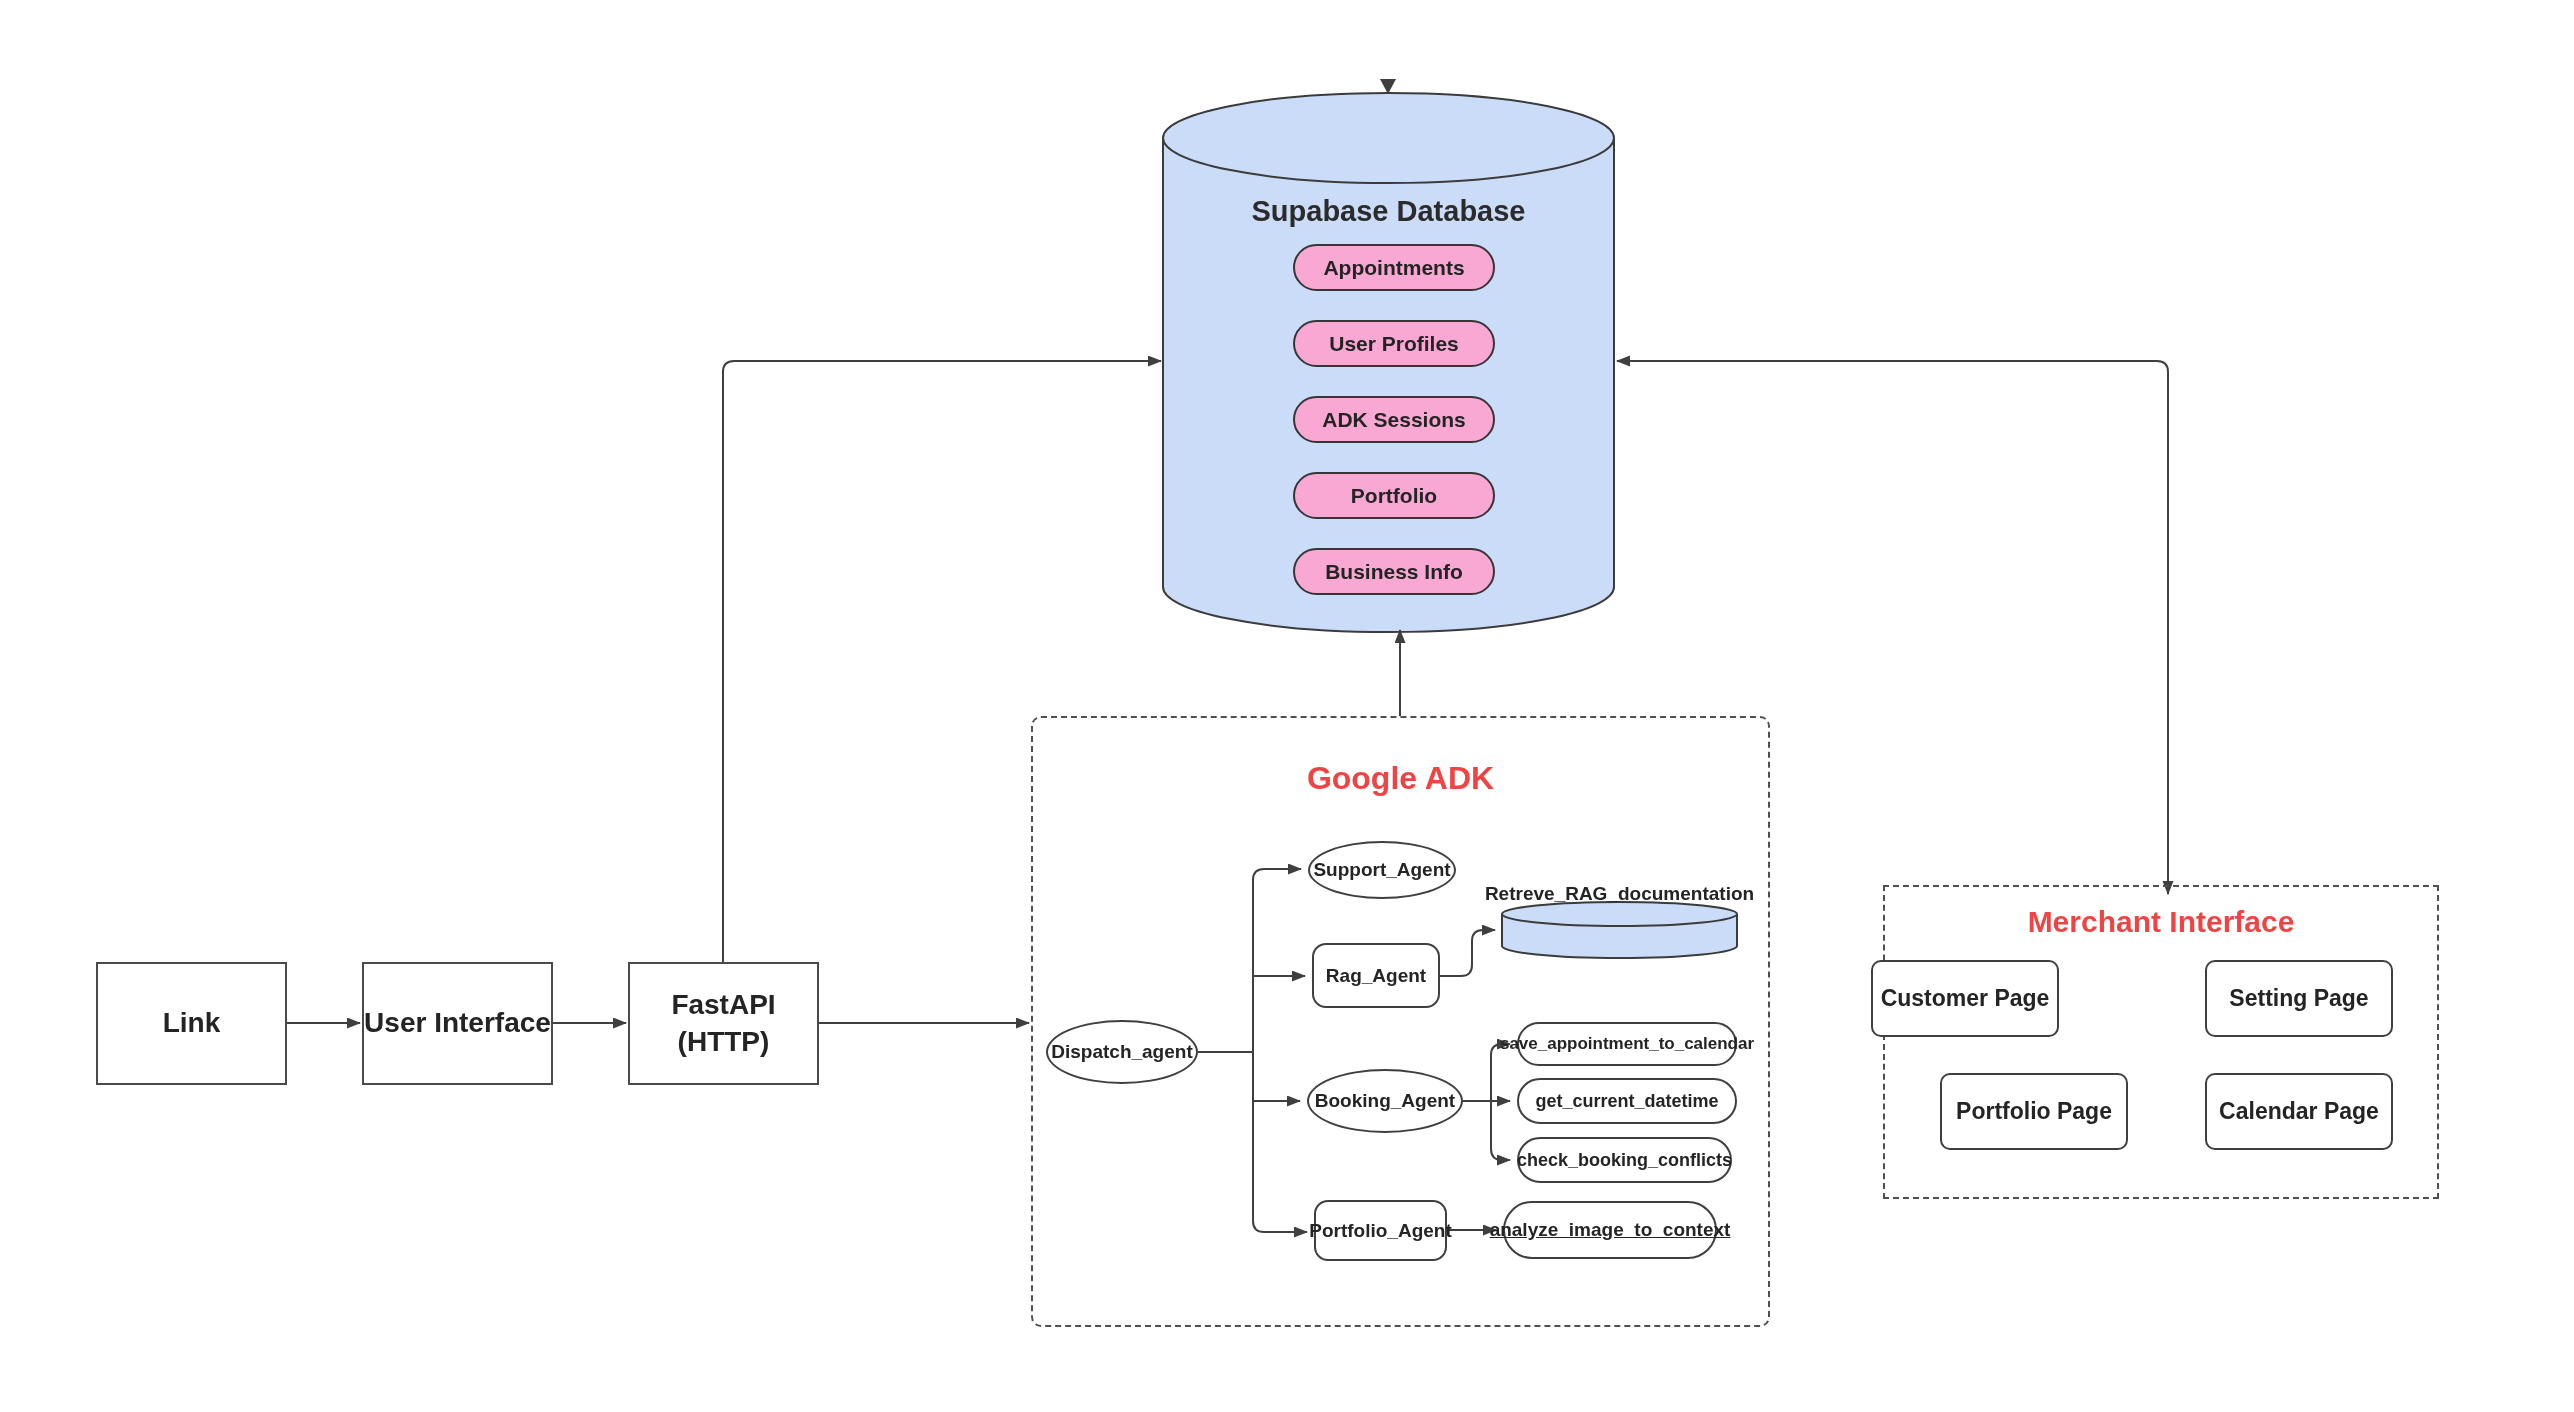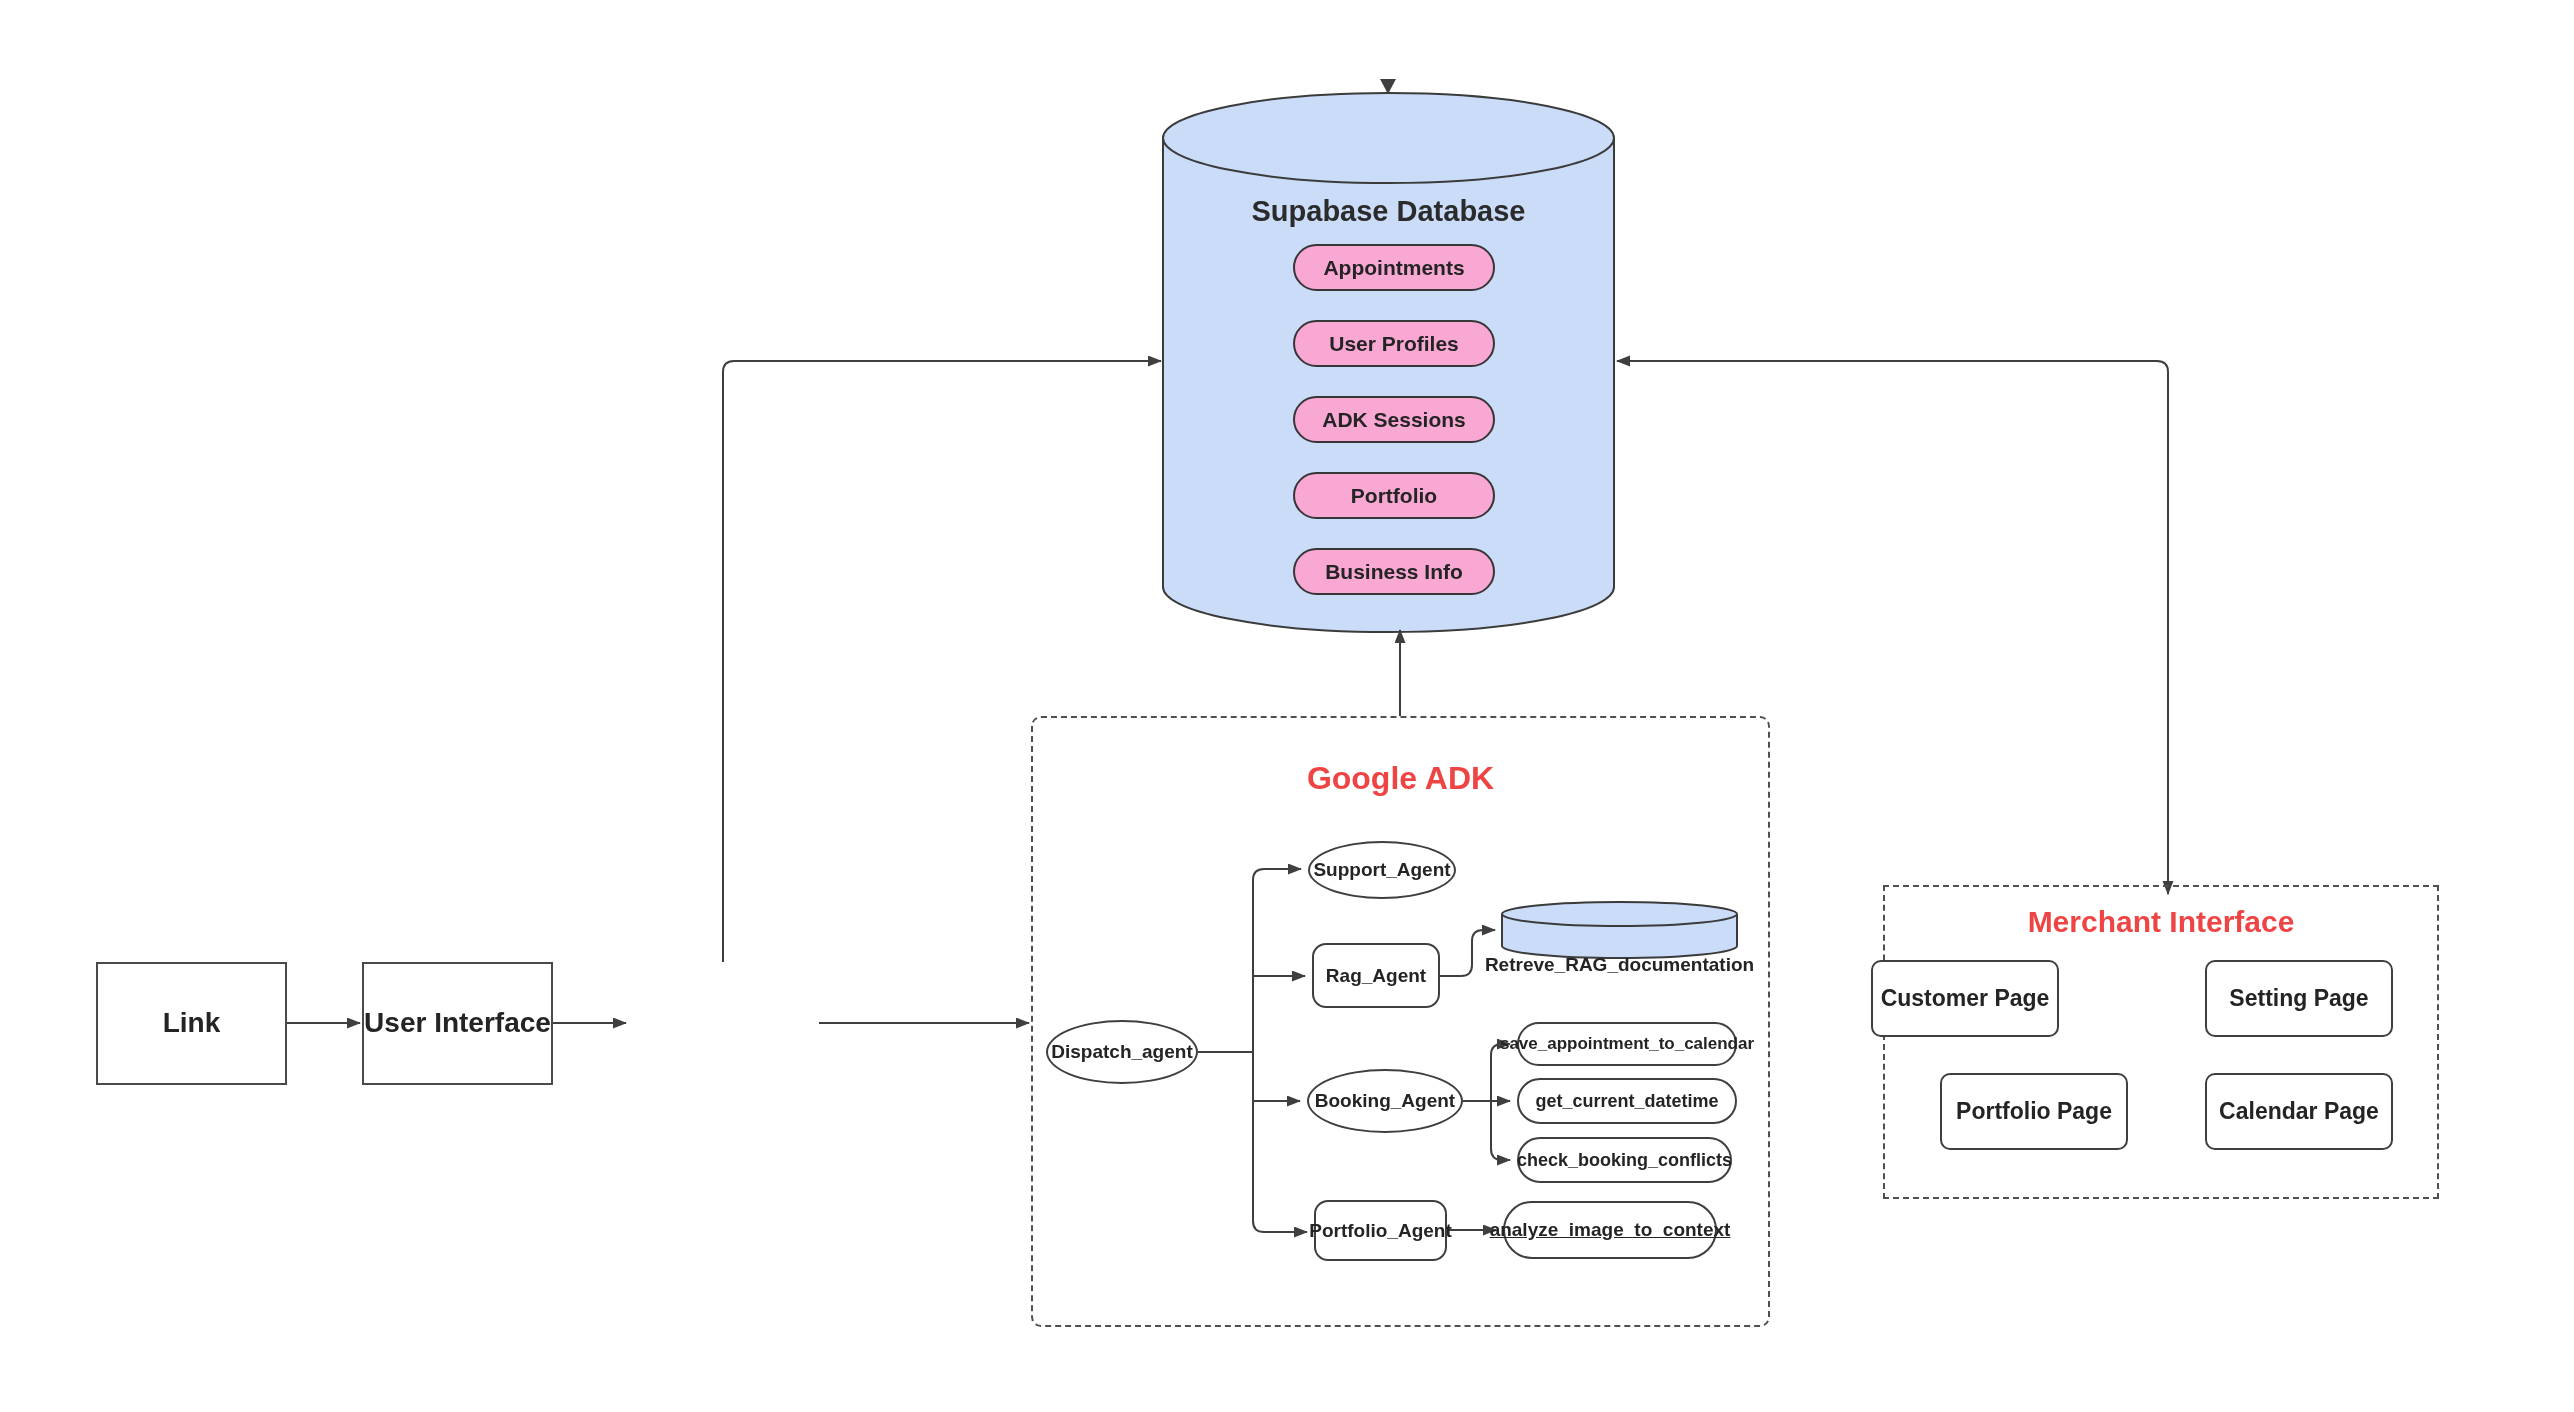--- a/index.html
+++ b/index.html
@@ -105,20 +105,24 @@
   </svg>
 
   <div class="abs rectnode" style="left:96px;top:962px;width:191px;height:123px;">
     <span>Link</span>
   </div>
 
   <div class="abs rectnode" style="left:362px;top:962px;width:191px;height:123px;">
     <span>User Interface</span>
   </div>
 
+  <div class="abs rectnode" style="left:628px;top:962px;width:191px;height:123px;flex-direction:column;">
+    <span>FastAPI</span>
+    <span>(HTTP)</span>
+  </div>
 
   <div class="abs dbtitle" style="left:1163px;top:190px;width:451px;height:42px;">
     <span>Supabase Database</span>
   </div>
 
   <div class="abs dbpill" style="left:1293px;top:244px;width:202px;height:47px;">
     <span>Appointments</span>
   </div>
   <div class="abs dbpill" style="left:1293px;top:320px;width:202px;height:47px;">
     <span>User Profiles</span>
@@ -152,21 +156,21 @@
   </div>
 
   <div class="abs ellipsenode" style="left:1307px;top:1069px;width:156px;height:64px;">
     <span>Booking_Agent</span>
   </div>
 
   <div class="abs agentrect" style="left:1314px;top:1200px;width:133px;height:61px;">
     <span>Portfolio_Agent</span>
   </div>
 
-  <div class="abs cyl-label" style="left:1502px;top:950px;width:235px;height:30px;">
+  <div class="abs cyl-label" style="left:1502px;top:879px;width:235px;height:30px;">
     <span>Retreve_RAG_documentation</span>
   </div>
 
   <div class="abs toolpill" style="left:1517px;top:1022px;width:220px;height:44px;text-align:right;">
     <span>save_appointment_to_calendar</span>
   </div>
   <div class="abs toolpill" style="left:1517px;top:1078px;width:220px;height:46px;font-size:18px;">
     <span>get_current_datetime</span>
   </div>
   <div class="abs toolpill" style="left:1517px;top:1137px;width:215px;height:46px;font-size:18px;">

